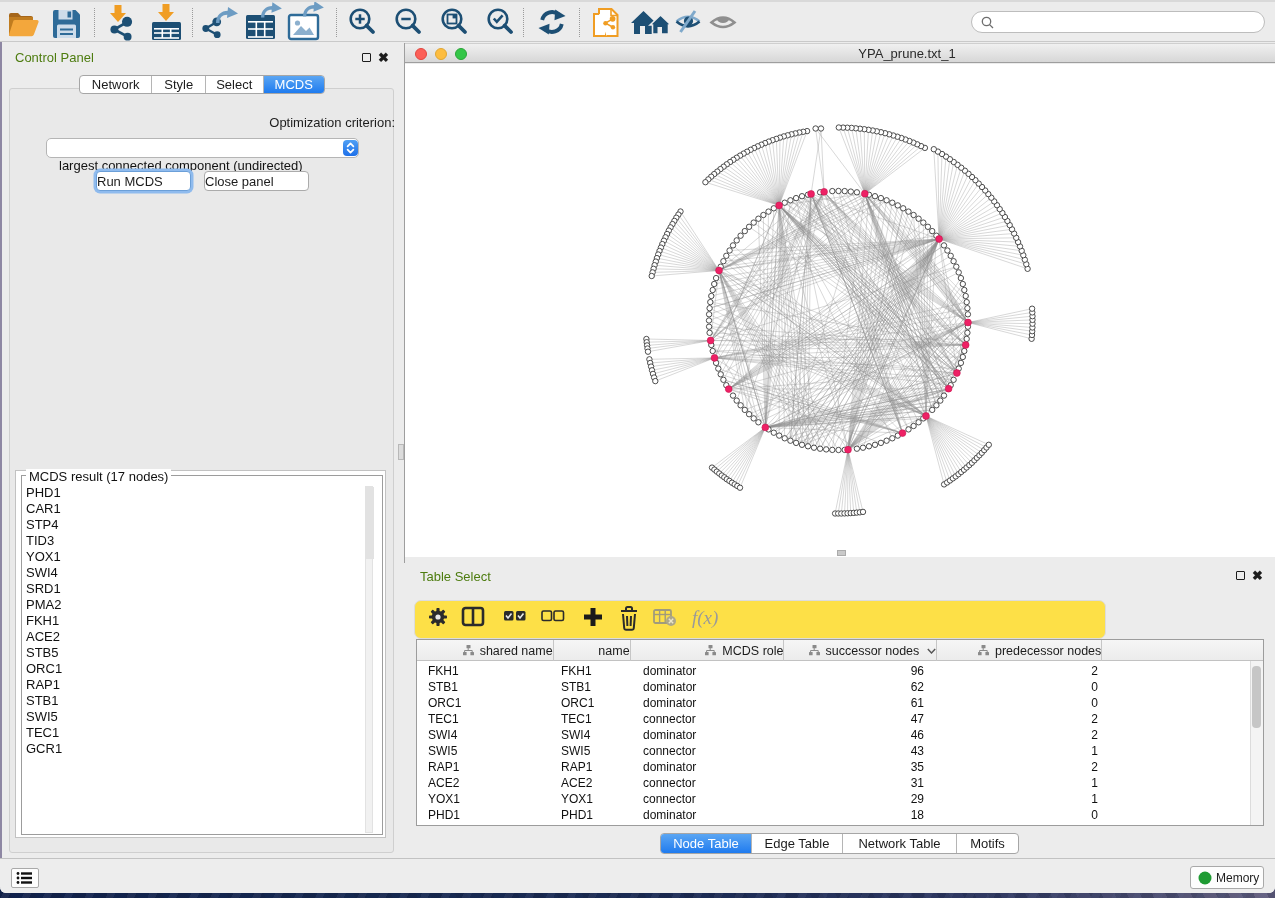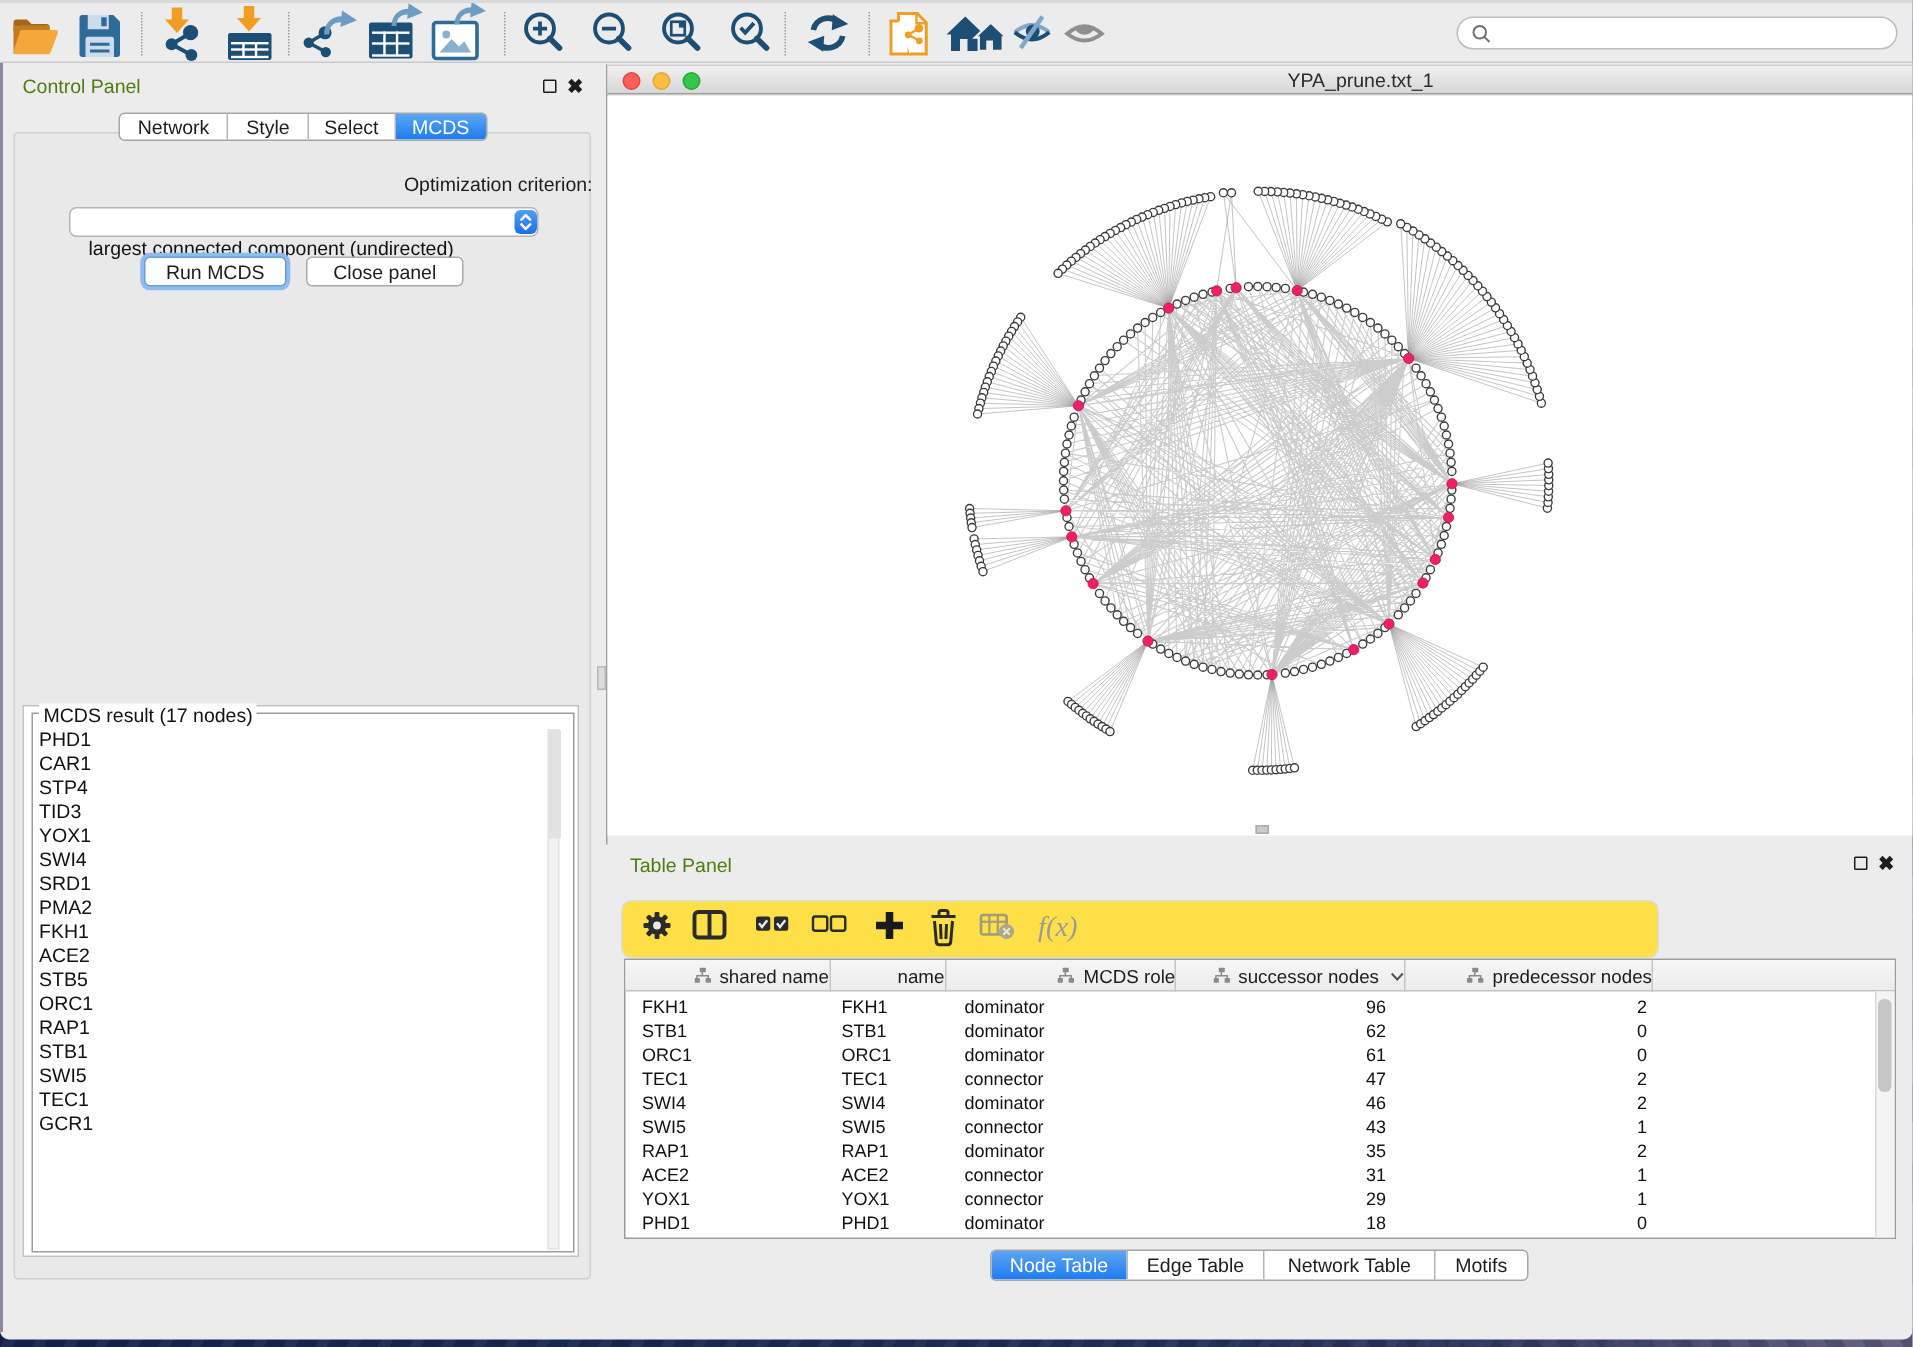--- a/index.html
+++ b/index.html
@@ -17,21 +17,21 @@
 .ptitle{font-size:13px;color:#4d7c0f}
 .winbtn-sq{position:absolute;width:9px;height:9px;border:1.5px solid #1c1c1c;border-radius:1px}
 .winbtn-x{position:absolute;font-size:13px;font-weight:bold;color:#1c1c1c;line-height:9px}
 
 .seg{position:absolute;display:flex;border:1px solid #a6a6a6;border-radius:4px;background:#fff;overflow:hidden;z-index:5}
 .seg div{font-size:13px;color:#1c1c1c;text-align:center;border-right:1px solid #b5b5b5;display:flex;align-items:center;justify-content:center}
 .seg div:last-child{border-right:none}
 .seg .sel{background:linear-gradient(#5ba6f3,#1f7bef);color:#fff}
 
 #cpcontent{position:absolute;left:6px;top:45px;width:385px;height:765px;background:#e9e9e9;border:1px solid #cfcfcf;border-radius:3px}
-.btn{position:absolute;background:#fff;border:1px solid #ababab;border-radius:4px;font-size:13px;color:#1c1c1c;text-align:center}
+.btn{position:absolute;background:#fff;border:1px solid #ababab;border-radius:4px;font-size:13px;color:#1c1c1c;text-align:left}
 
 #combo{position:absolute;left:36px;top:49px;width:313px;height:20px;background:#fff;border:1px solid #b5b5b5;border-radius:5px;font-size:13px;color:#111}
 #combo .cap{position:absolute;right:0.5px;top:1px;width:15px;height:16px;border-radius:4px;background:linear-gradient(#4f9ff4,#1e70e9)}
 
 #mcdsbox{position:absolute;left:5px;top:381px;width:371px;height:368px;background:#fff;border:1px solid #c2c2c2}
 #mcdslist{font-size:13px;color:#111;line-height:16px}
 
 #netwin{position:absolute;left:404px;top:43px;width:871px;height:520px;border-left:1px solid #9e9e9e}
 #nettitle{position:absolute;left:0;top:0;width:871px;height:20px;background:linear-gradient(#f0f0f0,#d7d7d7);border-bottom:1px solid #9e9e9e;border-top:1px solid #cfcfcf}
 .tl{position:absolute;top:3.5px;width:12px;height:12px;border-radius:50%}
@@ -531,21 +531,21 @@
         <circle cx="848" cy="449.7" r="3.4"></circle>
         <circle cx="765.3" cy="427.4" r="3.4"></circle>
         <circle cx="728.7" cy="389.1" r="3.4"></circle>
         <circle cx="714.5" cy="357.9" r="3.4"></circle>
         <circle cx="710.6" cy="340.5" r="3.4"></circle>
         <circle cx="719" cy="270.5" r="3.4"></circle>
       </g>
     </svg>
 
   <div id="tp">
-    <div class="ptitle abs" style="left:16px;top:4px">Table Panel</div>
+    <div class="ptitle abs" style="left:16px;top:4px">Table Select</div>
     <div class="winbtn-sq" style="left:832px;top:6px"></div>
     <div class="winbtn-x" style="left:848px;top:6px">✖</div>
     <div id="tptoolbar">
         <svg width="853" height="39" viewBox="414 0 853 39" style="position:absolute;left:0;top:0">
           <g transform="translate(437,16)" fill="#2b2b2b">
             <rect x="-1.6" y="-9" width="3.2" height="4.5" rx="0.8" transform="rotate(0)"></rect>
             <rect x="-1.6" y="-9" width="3.2" height="4.5" rx="0.8" transform="rotate(45)"></rect>
             <rect x="-1.6" y="-9" width="3.2" height="4.5" rx="0.8" transform="rotate(90)"></rect>
             <rect x="-1.6" y="-9" width="3.2" height="4.5" rx="0.8" transform="rotate(135)"></rect>
             <rect x="-1.6" y="-9" width="3.2" height="4.5" rx="0.8" transform="rotate(180)"></rect>
@@ -703,13 +703,31 @@
       <div class="abs" style="left:835px;top:26px;width:9px;height:62px;background:#c6c6c6;border-radius:4px"></div>
     </div>
     <div class="seg" style="left:256px;top:268px;width:359px;height:21px">
       <div style="width:91px" class="sel btab">Node Table</div>
       <div style="width:91px" class="btab">Edge Table</div>
       <div style="width:114px" class="btab">Network Table</div>
       <div style="width:61px" class="btab">Motifs</div>
     </div>
   </div>
 
+  <div id="statusbar">
+    <div id="listbtn">
+        <svg width="18" height="14" viewBox="0 0 18 14" style="position:absolute;left:4px;top:2px">
+          <circle cx="2" cy="2.5" r="1.4" fill="#111"></circle>
+          <circle cx="2" cy="7" r="1.4" fill="#111"></circle>
+          <circle cx="2" cy="11.5" r="1.4" fill="#111"></circle>
+          <rect x="5" y="1.3" width="11" height="2.4" fill="#111"></rect>
+          <rect x="5" y="5.8" width="11" height="2.4" fill="#111"></rect>
+          <rect x="5" y="10.3" width="11" height="2.4" fill="#111"></rect>
+        </svg>
+      </div>
+    <div id="memorybtn">
+        <svg width="14" height="14" viewBox="0 0 14 14" style="position:absolute;left:7px;top:4px">
+          <circle cx="7" cy="7" r="6.5" fill="#1f9b33"></circle>
+        </svg>
+        <span style="position:absolute;left:25px;top:4px">Memory</span>
+      </div>
+  </div>
 </div>
 
 </body></html>

